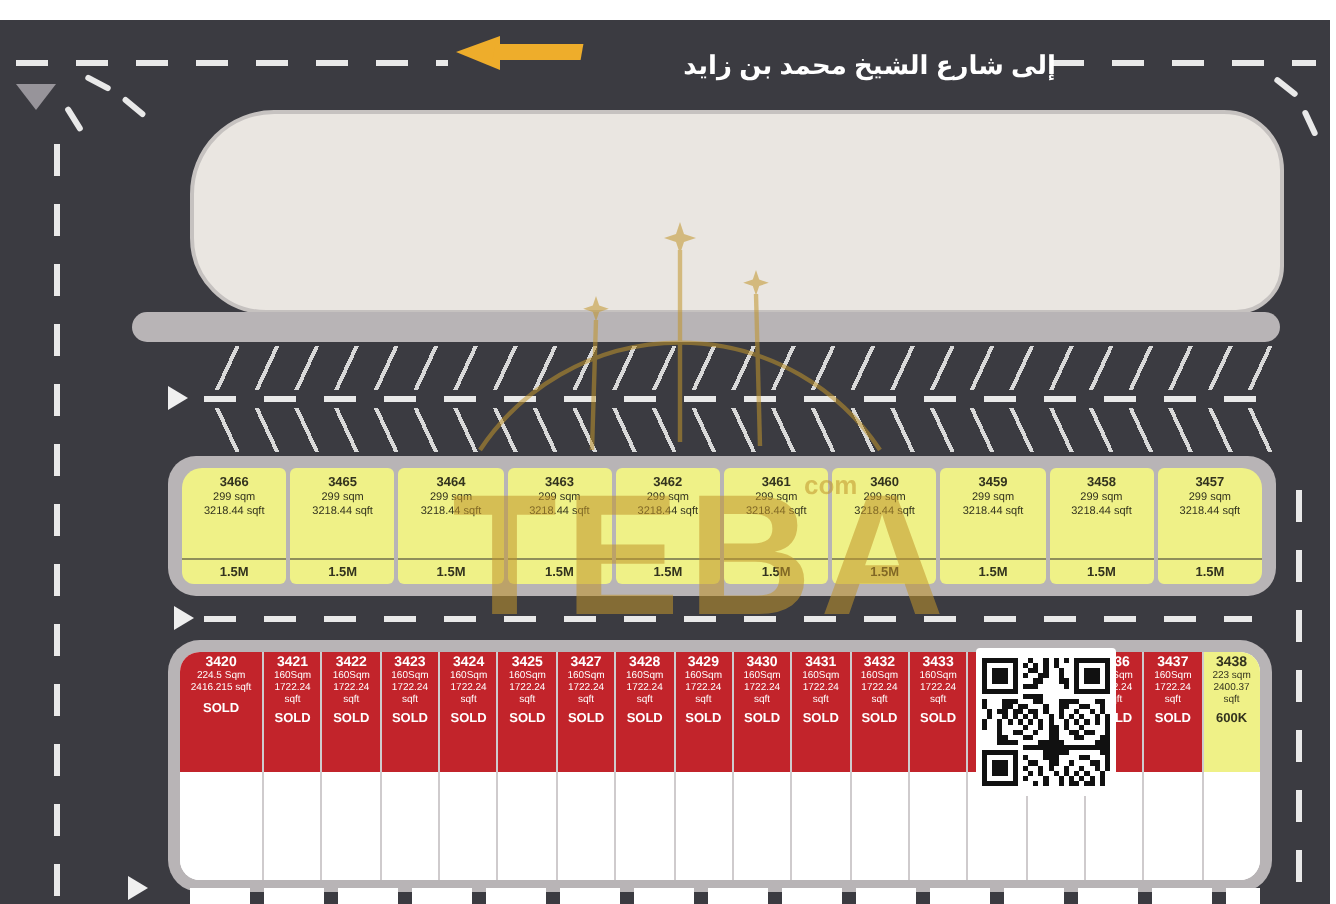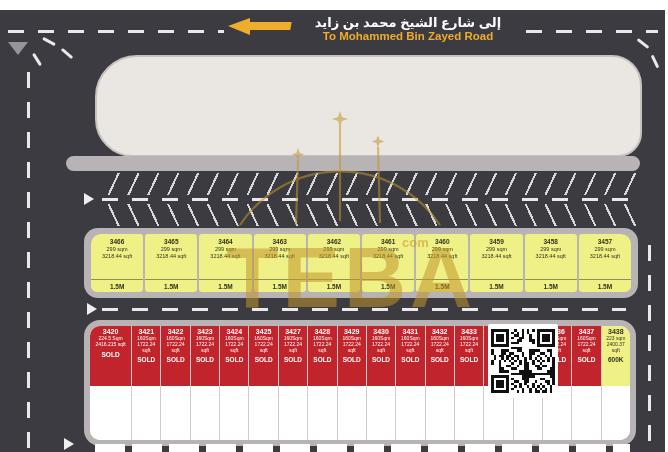--- a/index.html
+++ b/index.html
@@ -11,21 +11,21 @@
   .hdash{position:absolute;height:3px;background:repeating-linear-gradient(90deg,#e9e9e9 0 16px,transparent 16px 30px);}
   .vdash{position:absolute;width:3px;background:repeating-linear-gradient(180deg,#e9e9e9 0 16px,transparent 16px 30px);}
   .dashbit{position:absolute;width:14px;height:3px;background:#e9e9e9;border-radius:2px;}
   .tri-down{position:absolute;width:0;height:0;border-left:10px solid transparent;border-right:10px solid transparent;border-top:13px solid #97949a;}
   .tri-right{position:absolute;width:0;height:0;border-top:6px solid transparent;border-bottom:6px solid transparent;border-left:10px solid #efefef;}
 
   
   .arrow{position:absolute;left:228px;top:8px;width:64px;height:17px;}
   .arrow .head{position:absolute;left:0;top:0;width:0;height:0;border-top:8px solid transparent;border-bottom:9px solid transparent;border-right:22px solid #eead2b;}
   .arrow .shaft{position:absolute;left:19px;top:4px;width:44px;height:8px;background:#eead2b;transform:skewX(-10deg);}
-  .roadlabels{position:absolute;left:288px;top:6px;width:240px;text-align:center;line-height:1.1;}
+  .roadlabels{position:absolute;left:288px;top:16px;width:240px;text-align:right;line-height:1.1;}
   .roadlabels .ar{color:#fff;font-weight:bold;font-size:13px;direction:rtl;}
   .roadlabels .en{color:#eead2b;font-weight:bold;font-size:11.5px;}
 
   
   .bigplot{position:absolute;left:95px;top:45px;width:543px;height:98px;background:#eae6e1;
            border:2px solid #c6c2c0;border-radius:42px 30px 24px 38px;}
 
   
   .curb{position:absolute;left:66px;top:146px;width:574px;height:15px;background:#b8b4b6;border-radius:9px;}
   .hatch{position:absolute;left:100px;width:540px;height:22px;}
@@ -84,21 +84,20 @@
     <div class="dashbit" style="left:30px;top:48px;transform:rotate(58deg);"></div>
     <div class="dashbit" style="left:60px;top:42px;transform:rotate(40deg);"></div>
     <div class="tri-down" style="left:8px;top:32px;"></div>
 
     <div class="arrow">
       <div class="head"></div>
         <div class="shaft"></div>
     </div>
     <div class="roadlabels">
       <div class="ar">إلى شارع الشيخ محمد بن زايد</div>
-      <div class="en">To Mohammed Bin Zayed Road</div>
     </div>
 
     <div class="vdash" style="left:27px;top:62px;height:380px;"></div>
 
     <div class="bigplot"></div>
 
     <div class="curb"></div>
     <div class="hatch up"></div>
     <div class="hdash" style="left:102px;top:188px;width:538px;"></div>
     <div class="tri-right" style="left:84px;top:183px;"></div>

